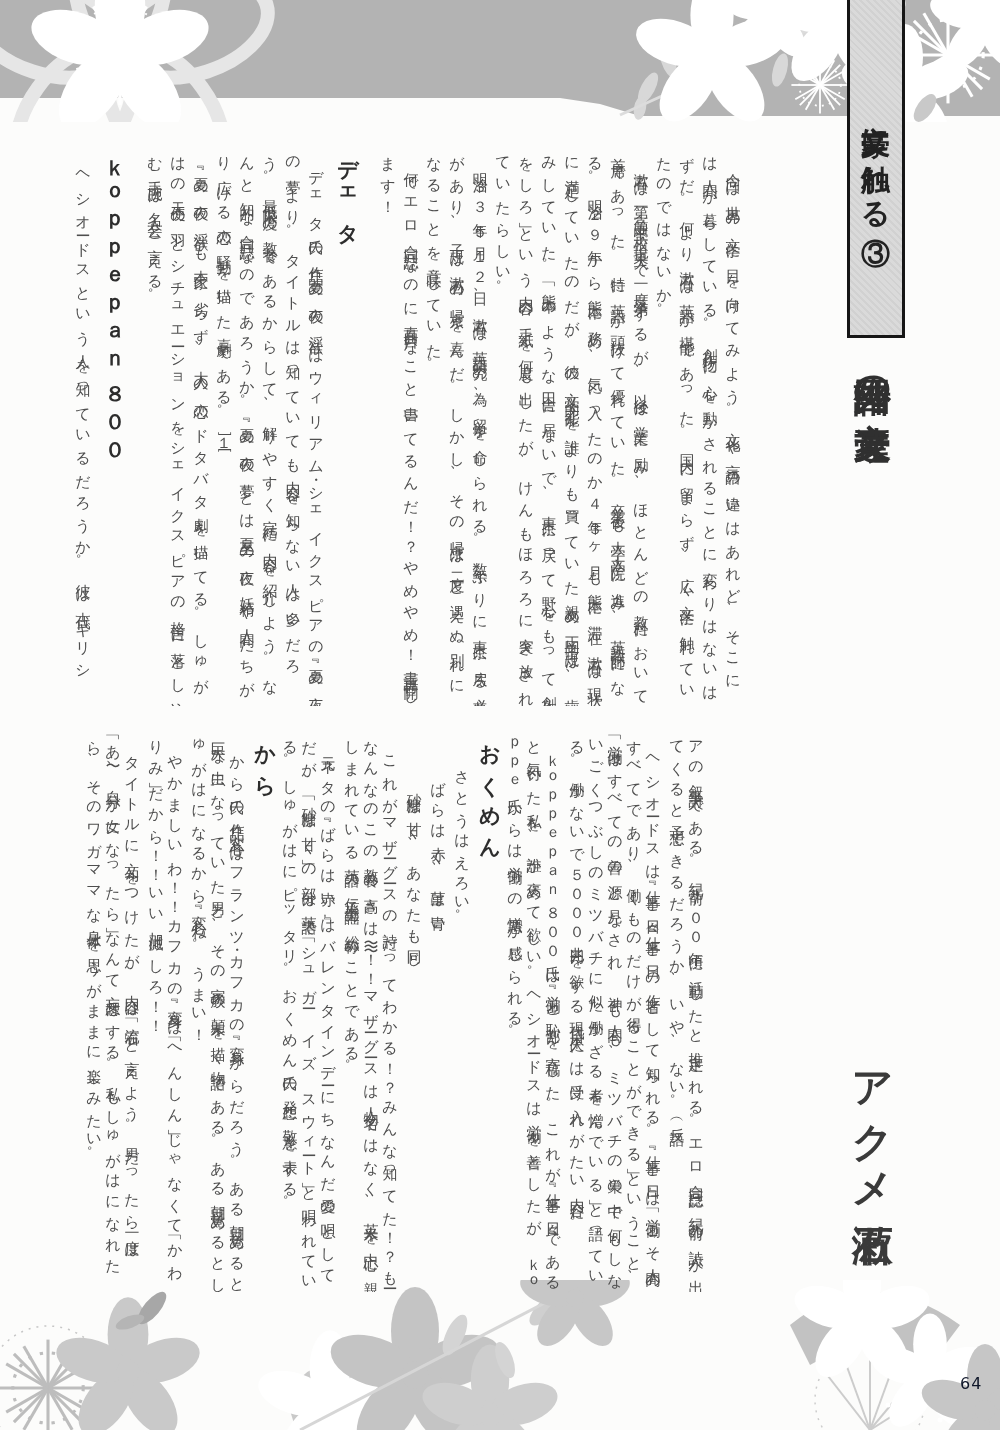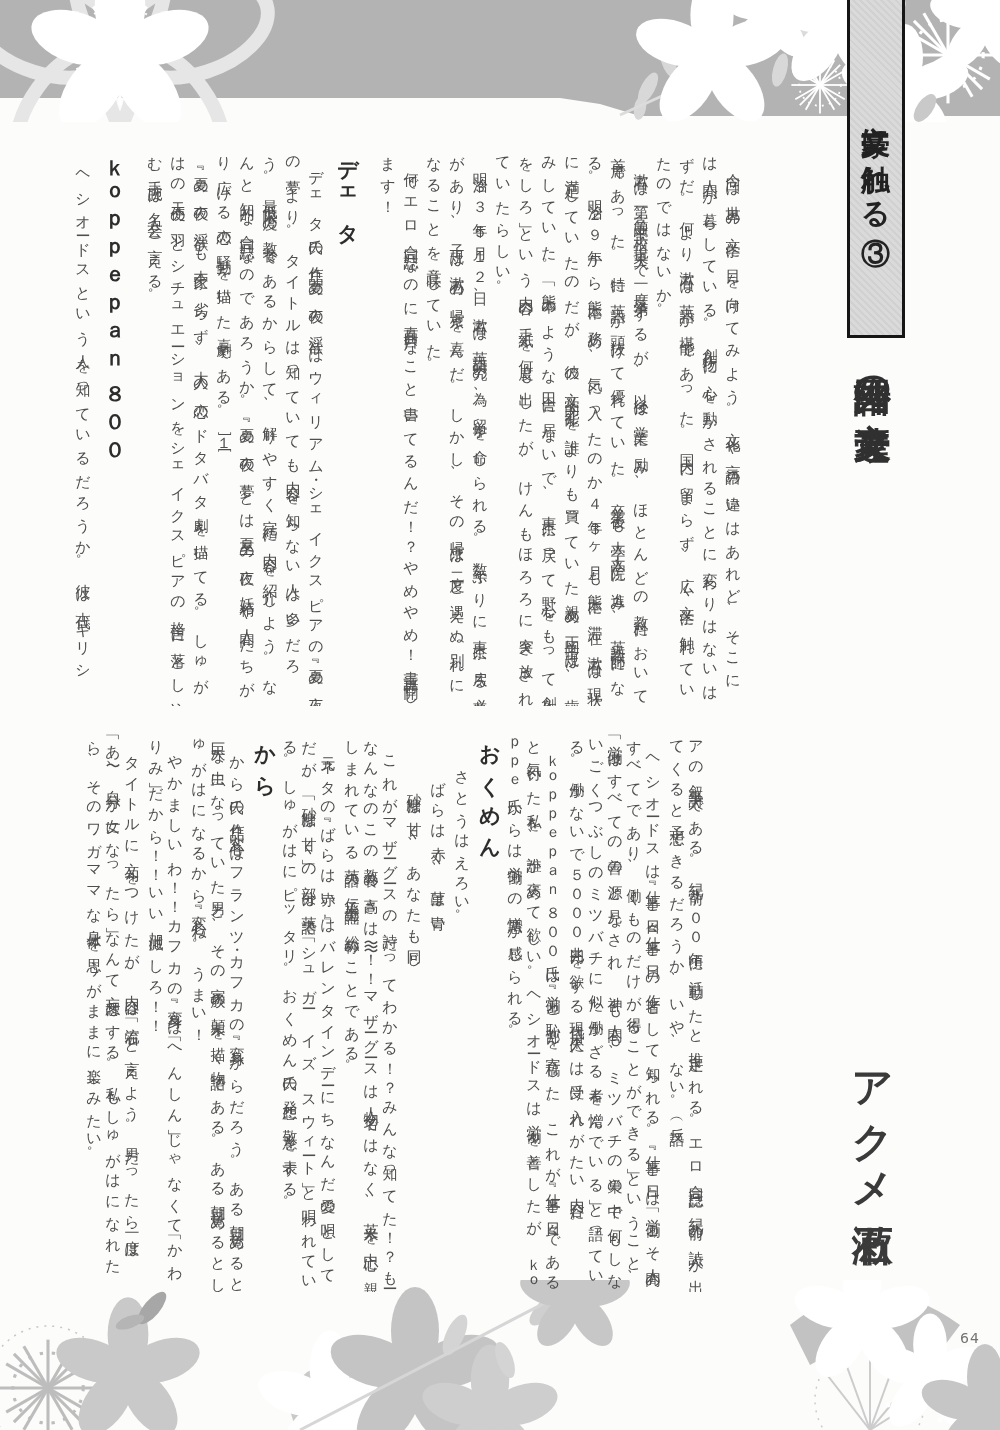--- a/index.html
+++ b/index.html
@@ -46,23 +46,23 @@
     font-size:37px;font-weight:bold;color:#303030;
     letter-spacing:1px;line-height:62px;
   }
   #author-name{
     position:absolute;z-index:3;left:845px;top:1044px;
     writing-mode:vertical-rl;
     font-size:41px;font-weight:bold;color:#3a3a3a;
     letter-spacing:3px;line-height:56px;
   }
   #page-number{
-    position:absolute;z-index:4;left:960px;top:1330px;
+    position:absolute;z-index:4;left:960px;top:1374px;
     font-family:"DejaVu Sans","Liberation Sans",sans-serif;
-    font-size:14px;color:#737373;letter-spacing:1px;
+    font-size:16px;color:#0f172a;letter-spacing:1px;
   }
 </style>
 </head>
 <body>
 
 <svg class="deco" style="top:0" width="1000" height="122" viewBox="0 0 1000 122">
   <defs>
     <g id="blossom">
       <ellipse cx="0" cy="-11" rx="6" ry="11"></ellipse>
       <ellipse cx="0" cy="-11" rx="6" ry="11" transform="rotate(72)"></ellipse>

